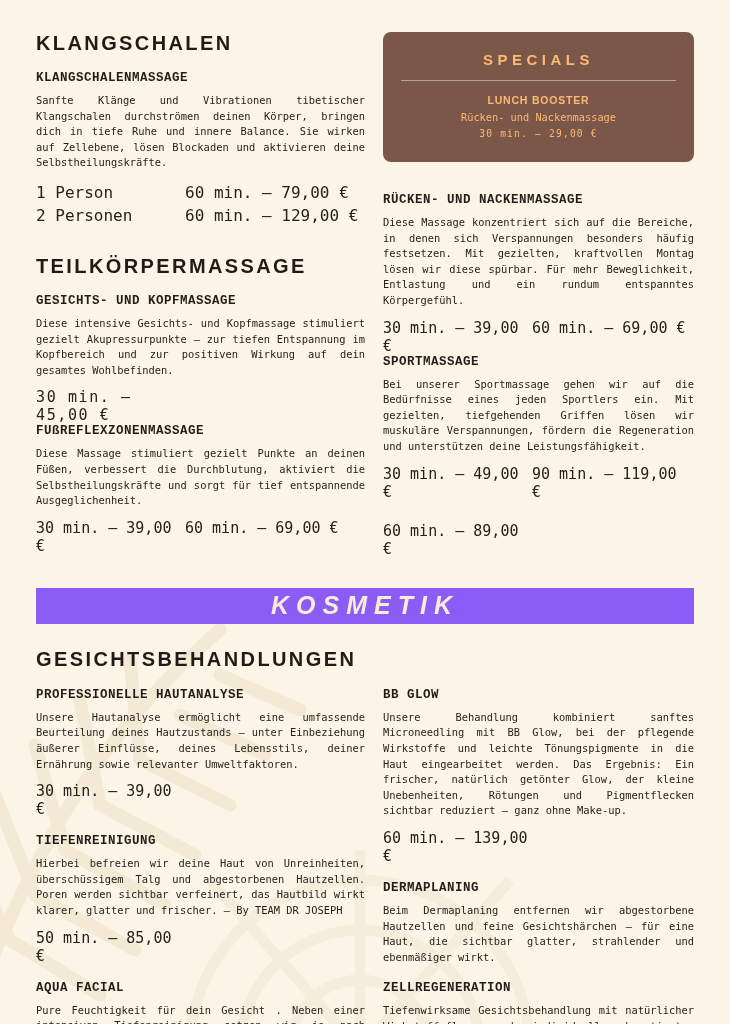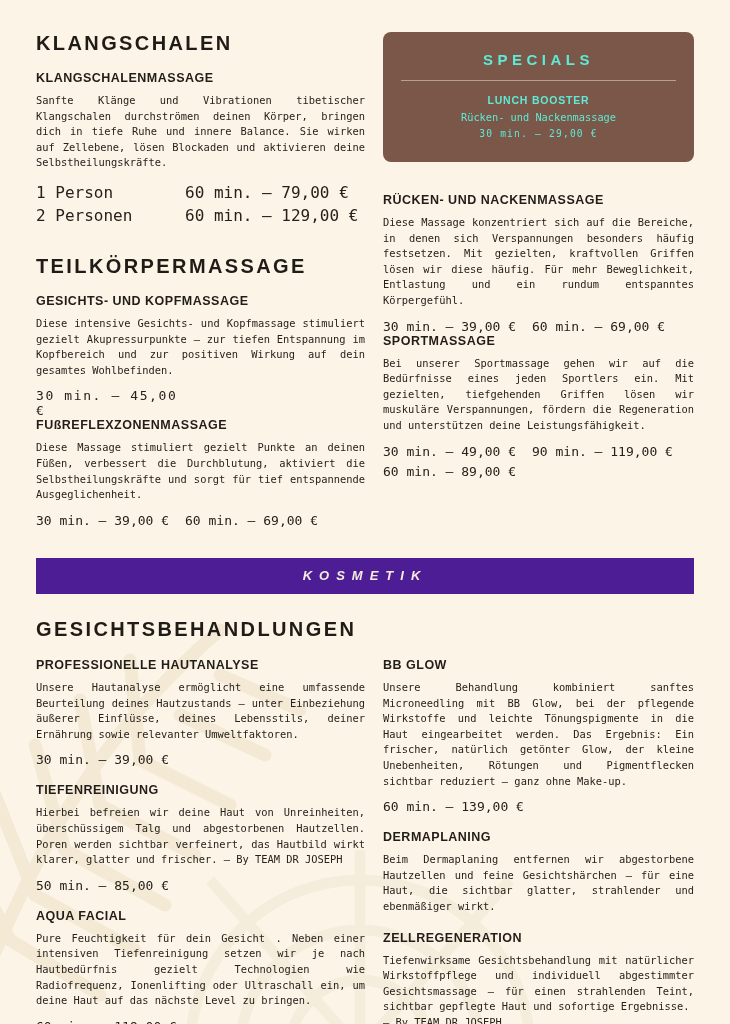--- a/index.html
+++ b/index.html
@@ -16,68 +16,68 @@
   .wm-fan { left: 150px; top: 820px; }
 
   .top-grid, .bottom-grid { display: grid; grid-template-columns: 329px 1fr; column-gap: 18px; }
 
   .h1 {
     margin: 0; font-family: "Liberation Sans", sans-serif; font-weight: 800;
     font-size: 20px; letter-spacing: 2.4px; color: #1F1B16; line-height: 1.15;
   }
   .h1.gap { margin-top: 30px; }
   .h2 {
-    margin: 0; font-family: Liberation Sans, sans-serif; font-weight: 700;
+    margin: 0; font-family: Liberation Mono, monospace; font-weight: 700;
     font-size: 12.5px; letter-spacing: 0.5px; color: #221D18; line-height: 1.2;
   }
   .body {
     margin: 7px 0 0; font-size: 10.4px; line-height: 1.5;
     text-align: justify; white-space: pre-line;
   }
   .block { }
   .h1 + .block { margin-top: 16px; }
   .bottom-grid .block { margin-top: 0; margin-bottom: 16px; }
 
   .rows { margin-top: 12px; font-size: 16px; }
   .row { display: flex; margin-top: 4px; }
   .row .lbl { width: 149px; flex: 0 0 auto; }
 
   .price-grid {
-    display: grid; grid-template-columns: 149px 1fr; row-gap: 5px;
-    margin-top: 10px; font-size: 13px;
+    display: grid; grid-template-columns: 149px 1fr; row-gap: 21px;
+    margin-top: 10px; font-size: 15px;
   }
   .price-spaced { letter-spacing: 1.6px; }
 
   
   .sp-card {
-    background: #7B5749; border-radius: 8px; color: #5eead4;
+    background: #7B5749; border-radius: 8px; color: #fdba74;
     padding: 15px 16px 18px; box-sizing: border-box; min-height: 130px;
   }
   .sp-title {
     text-align: center; font-family: "Liberation Sans", sans-serif; font-weight: 700;
     font-size: 15px; letter-spacing: 4.5px; margin: 4px 0 0;
   }
   .sp-divider { border: none; border-top: 1px solid rgba(246,236,220,0.5); margin: 12px 2px 13px; }
   .sp-content { display: flex; align-items: center; }
   .sp-offer { flex: 1; text-align: center; }
   .sp-offer-name { font-family: "Liberation Sans", sans-serif; font-weight: 700; font-size: 10.5px; letter-spacing: 0.8px; }
   .sp-offer-treatment { font-size: 10.3px; margin-top: 5px; }
   .sp-offer-price { font-size: 9.6px; letter-spacing: 1.2px; margin-top: 5px; }
   .sp-pill {
     border: 1px solid rgba(246,236,220,0.85); border-radius: 10px;
     padding: 8px 11px; text-align: center; font-size: 9.8px; line-height: 1.8; letter-spacing: 0.6px;
     flex: 0 0 auto;
   }
 
   
   .kosmetik-banner {
-    margin-top: 30px; height: 36px; background: #4c1d95; color: #F6ECDC;
+    margin-top: 30px; height: 36px; background: #8b5cf6; color: #F6ECDC;
     display: flex; align-items: center; justify-content: center;
     font-family: "Liberation Sans", sans-serif; font-weight: 700; font-style: italic;
-    font-size: 13px; letter-spacing: 7px;
+    font-size: 25px; letter-spacing: 7px;
   }
   .gesicht-title { margin-top: 24px; }
   .bottom-grid { margin-top: 17px; }
 </style>
 </head>
 <body>
 
 <div class="page">
 
   <svg class="watermark wm-left" width="460" height="480" viewBox="0 0 460 480">
@@ -159,21 +159,21 @@
             <div class="sp-offer">
               <div class="sp-offer-name">LUNCH BOOSTER</div>
               <div class="sp-offer-treatment">Rücken- und Nackenmassage</div>
               <div class="sp-offer-price">30 min. – 29,00 €</div>
             </div>
           </div>
         </div>
 
         <div class="block" style="margin-top:31px">
           <h2 class="h2">RÜCKEN- UND NACKENMASSAGE</h2>
-          <p class="body">Diese Massage konzentriert sich auf die Bereiche, in denen sich Verspannungen besonders häufig festsetzen. Mit gezielten, kraftvollen Griffen lösen wir diese häufig. Für mehr Beweglichkeit, Entlastung und ein rundum entspanntes Körpergefühl.</p>
+          <p class="body">Diese Massage konzentriert sich auf die Bereiche, in denen sich Verspannungen besonders häufig festsetzen. Mit gezielten, kraftvollen Montag lösen wir diese spürbar. Für mehr Beweglichkeit, Entlastung und ein rundum entspanntes Körpergefühl.</p>
           <div class="price-grid">
             <span>30 min. – 39,00 €</span>
             <span>60 min. – 69,00 €</span>
           </div>
         </div>
 
         <div class="block">
           <h2 class="h2">SPORTMASSAGE</h2>
           <p class="body">Bei unserer Sportmassage gehen wir auf die Bedürfnisse eines jeden Sportlers ein. Mit gezielten, tiefgehenden Griffen lösen wir muskuläre Verspannungen, fördern die Regeneration und unterstützen deine Leistungsfähigkeit.</p>
           <div class="price-grid">

